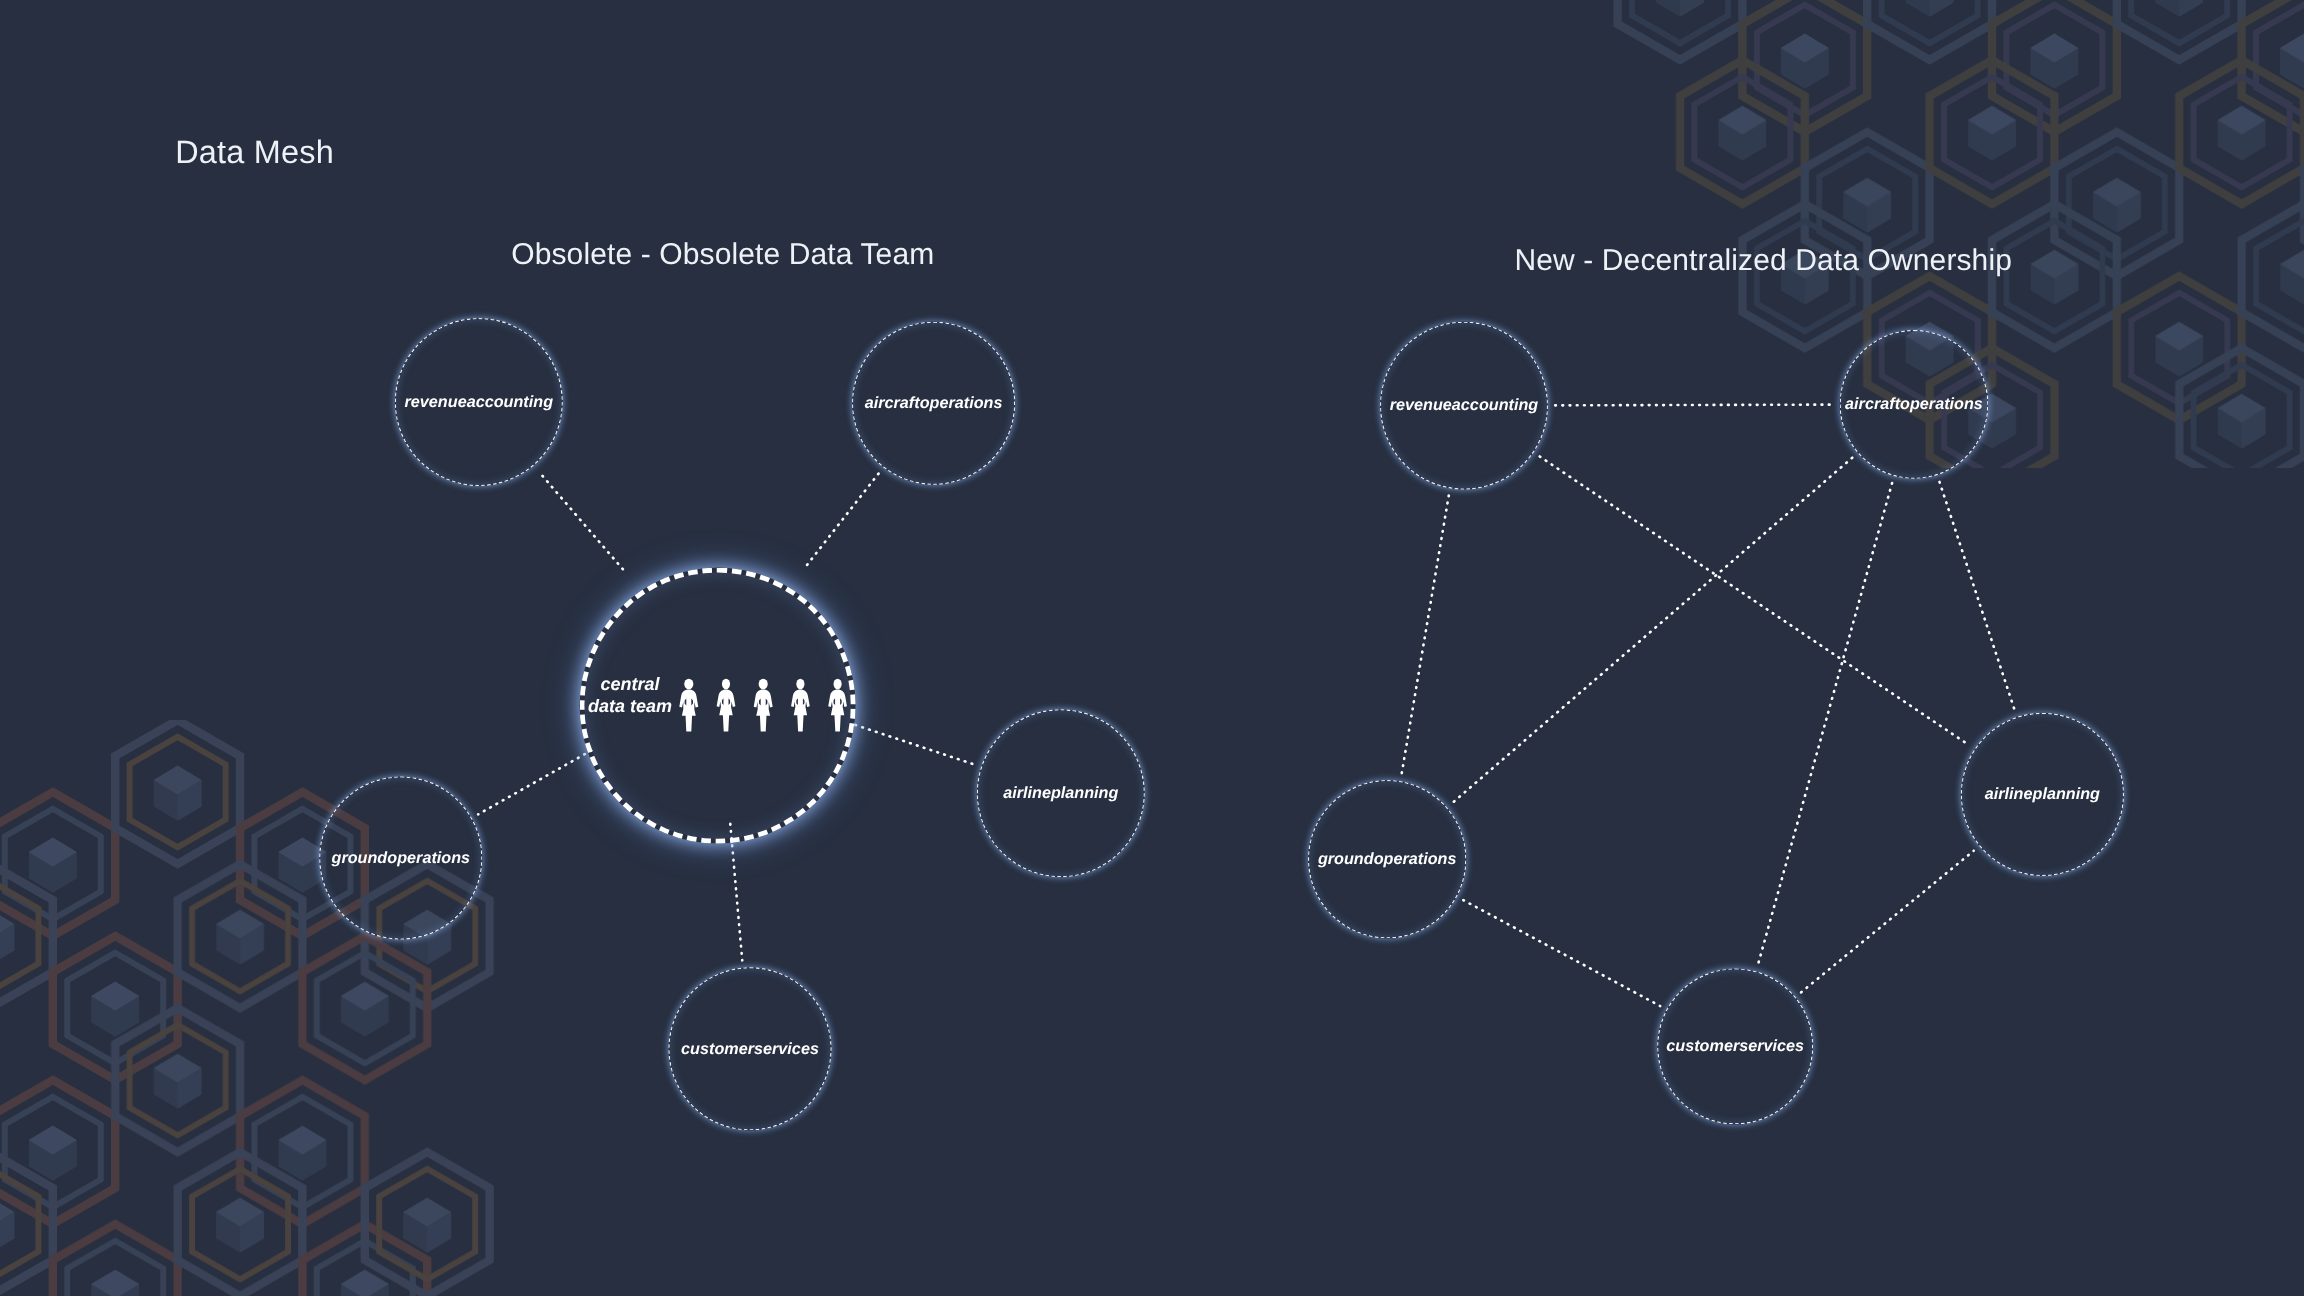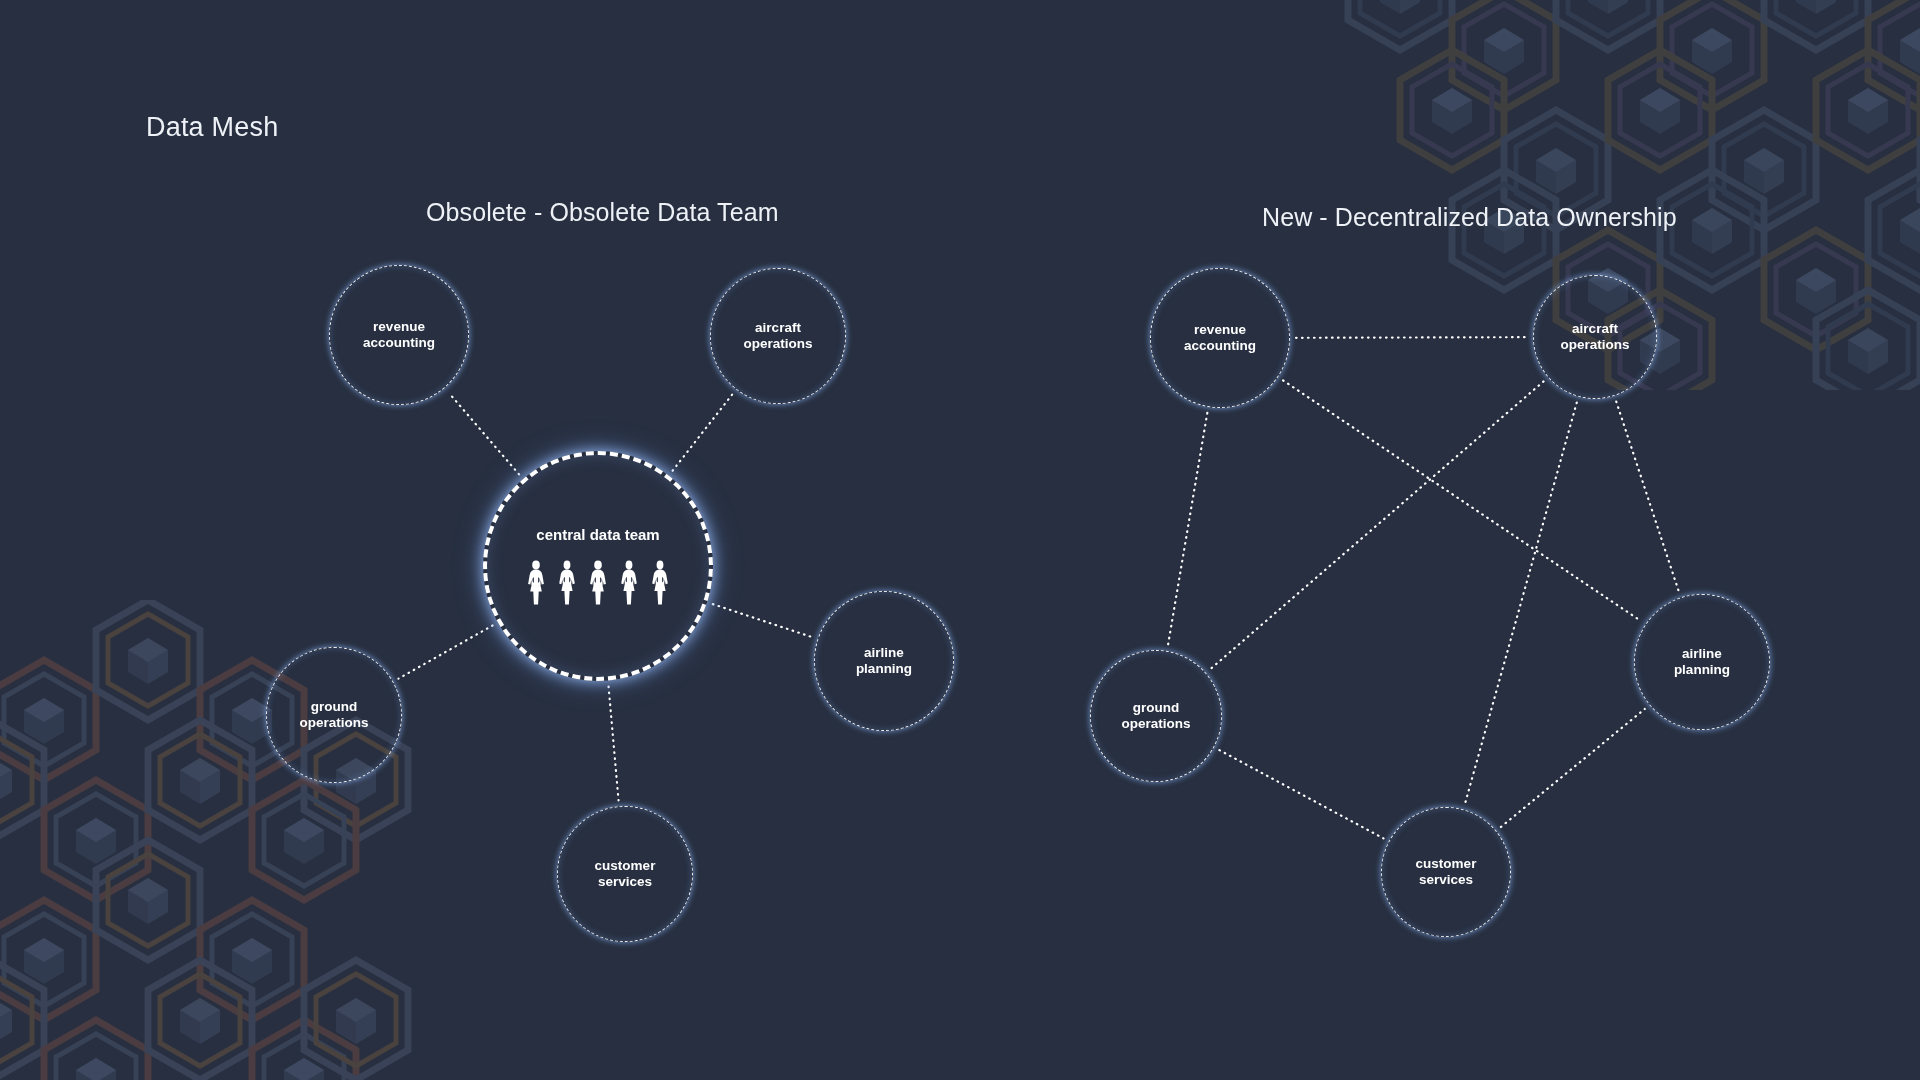--- a/index.html
+++ b/index.html
@@ -47,27 +47,28 @@
   #heading-right { left:1214px; top:203px;margin-left:48px; }
 
   
   .edges { position:absolute; left:0; top:0; width:1920px; height:1080px; pointer-events:none; }
 
   
   .node {
     position:absolute;
     border-radius:50%;
     display:flex;
-    flex-direction:column;
+    flex-direction:row;
     align-items:center;
     justify-content:center;
     text-align:center;
     color:#ffffff;
     font-weight:bold;
     line-height:1.22;
+    font-style:italic;
   }
   .node.domain {
     border:1.6px dashed rgba(255,255,255,.92);
     box-shadow:0 0 6px rgba(130,170,235,.85), inset 0 0 7px rgba(120,160,230,.30);
     font-size:13.5px;
     background:transparent;
   }
   .node.hub {
     border:4px dashed #ffffff;
     box-shadow:0 0 14px rgba(150,185,245,.95), 0 0 30px rgba(110,150,225,.45),
@@ -203,21 +204,21 @@
         <span class="label">planning</span>
       </div>
       <div class="node domain" style="left: 557px; top: 806px; width: 136px; height: 136px;">
         <span class="label">customer</span>
         <span class="label">services</span>
       </div>
       <div class="node domain" style="left: 266px; top: 647px; width: 136px; height: 136px;">
         <span class="label">ground</span>
         <span class="label">operations</span>
       </div>
-      <div class="node hub" style="left: 483px; top: 451px; width: 230px; height: 230px;">
+      <div class="node hub" style="left: 483px; top: 473px; width: 230px; height: 230px;">
         <span class="label">central data team</span>
         <div class="team-icons">
           <svg width="22" height="46" viewBox="0 0 22 46">
             <g fill="#ffffff">
               <ellipse cx="11" cy="5" rx="3.8" ry="4.4"></ellipse>
               <path d="M11 9.5 C7.4 9.5 5.1 11.4 4.6 15.2 L3.1 24 L5.3 24.6 L6.4 19.8 L6.4 26 L5.2 31.5 L8.3 31.5 L8.9 44.6 L13.1 44.6 L13.7 31.5 L16.8 31.5 L15.6 26 L15.6 19.8 L16.7 24.6 L18.9 24 L17.4 15.2 C16.9 11.4 14.6 9.5 11 9.5 Z M7.5 18.8 L8.9 17 L8.9 23 L7.5 21.3 Z M14.5 18.8 L14.5 21.3 L13.1 23 L13.1 17 Z"></path>
             </g>
           </svg>
           <svg width="22" height="46" viewBox="0 0 22 46">
             <g fill="#ffffff">

